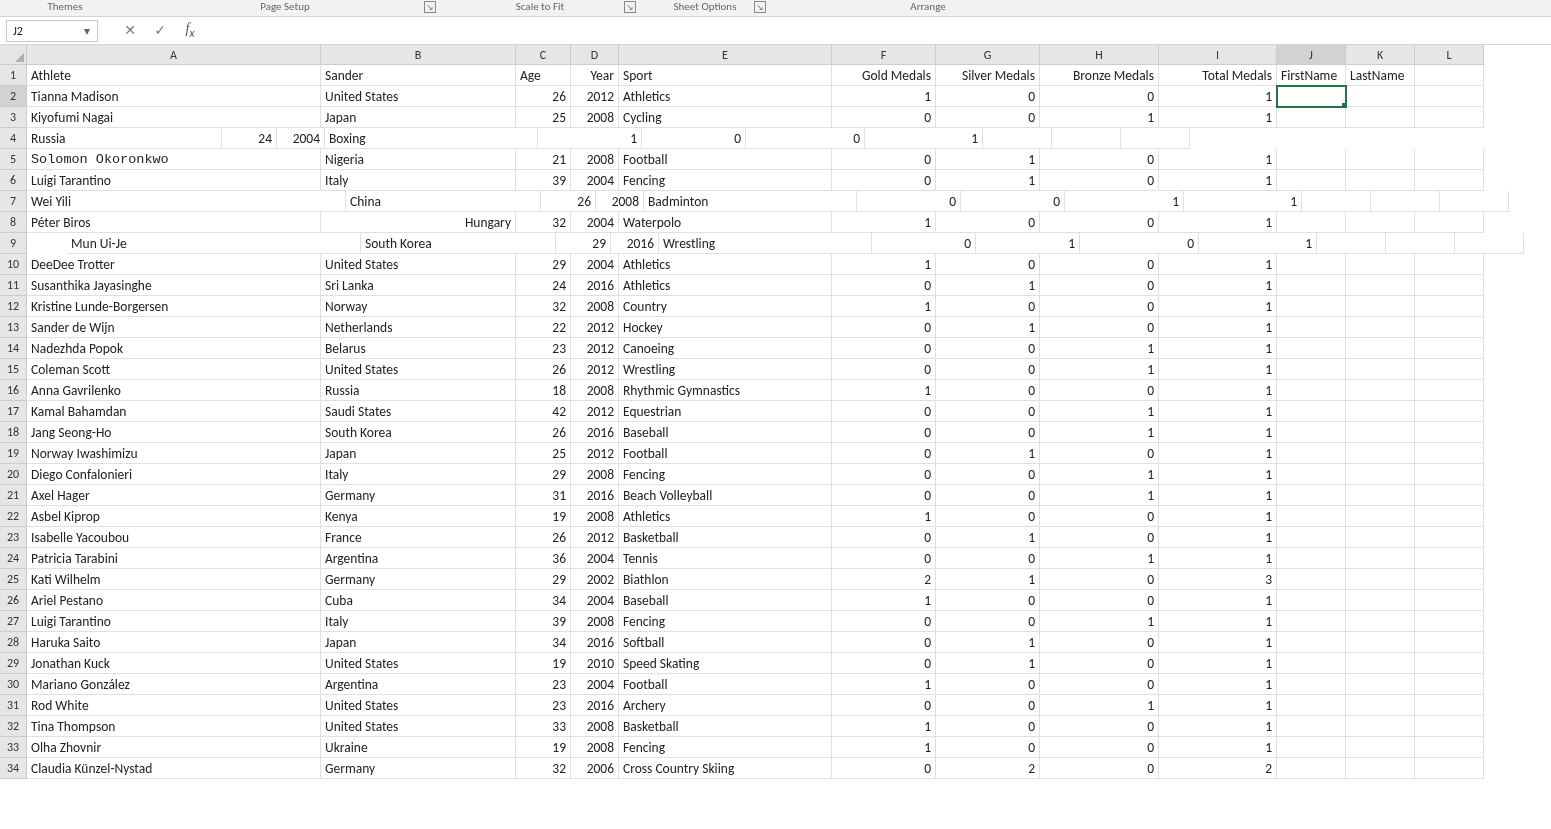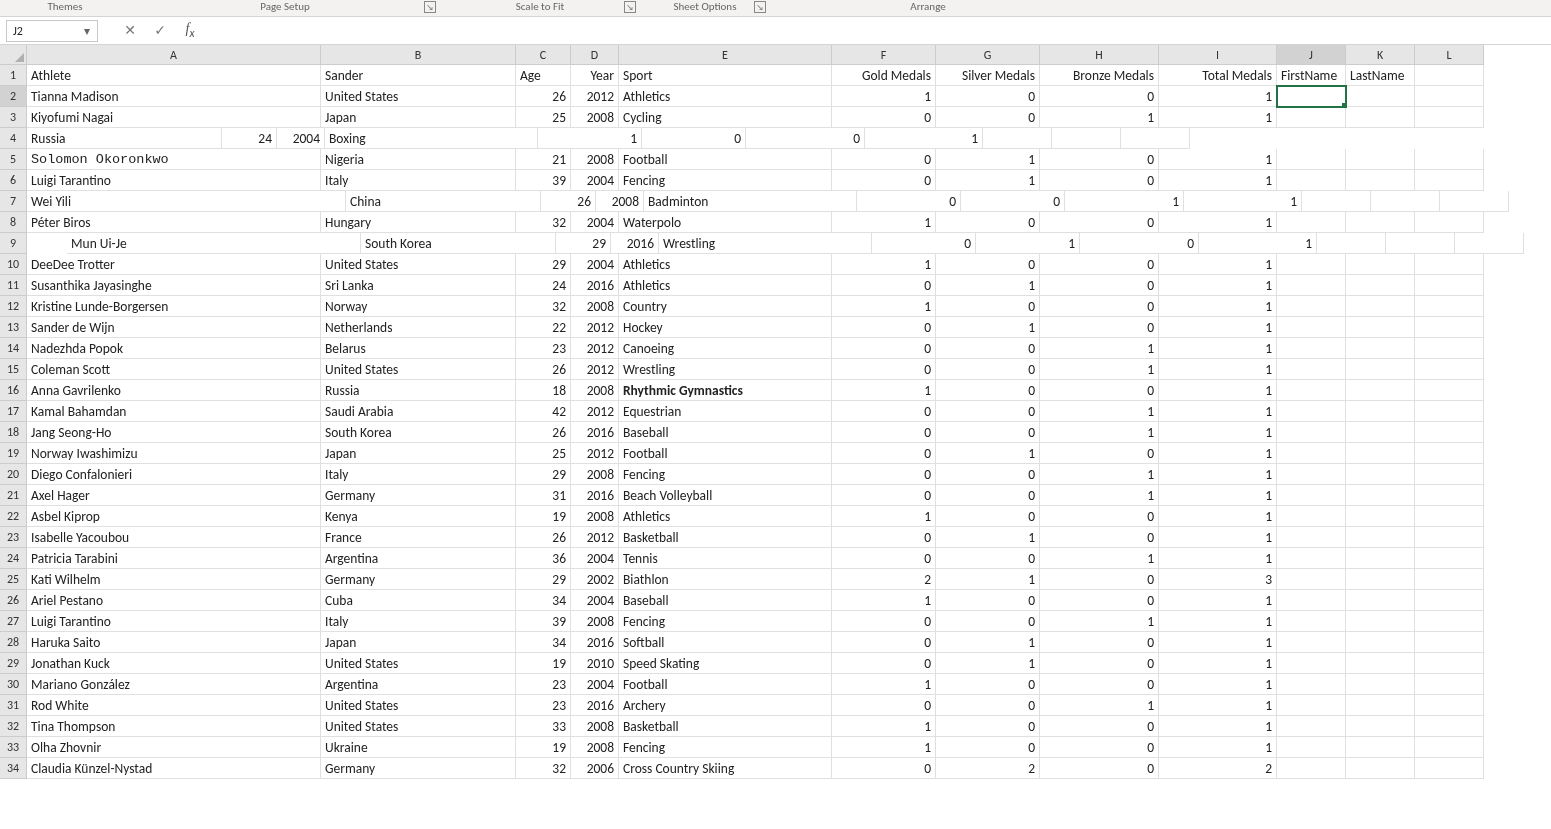--- a/index.html
+++ b/index.html
@@ -233,21 +233,21 @@
       <div class="cell num" style="width: 104px;">0</div>
       <div class="cell num" style="width: 119px;">1</div>
       <div class="cell num" style="width: 118px;">1</div>
       <div class="cell" style="width: 69px;"></div>
       <div class="cell" style="width: 69px;"></div>
       <div class="cell" style="width: 69px;"></div>
     </div>
     <div class="row">
       <div class="row-h">8</div>
       <div class="cell" style="width: 294px;">Péter Biros</div>
-      <div class="cell" style="width: 195px;">Hungary</div>
+      <div class="cell" style="width: 195px; text-align: right;">Hungary</div>
       <div class="cell num" style="width: 55px;">32</div>
       <div class="cell num" style="width: 48px;">2004</div>
       <div class="cell" style="width: 213px;">Waterpolo</div>
       <div class="cell num" style="width: 104px;">1</div>
       <div class="cell num" style="width: 104px;">0</div>
       <div class="cell num" style="width: 119px;">0</div>
       <div class="cell num" style="width: 118px;">1</div>
       <div class="cell" style="width: 69px;"></div>
       <div class="cell" style="width: 69px;"></div>
       <div class="cell" style="width: 69px;"></div>
@@ -356,33 +356,33 @@
       <div class="cell" style="width: 69px;"></div>
       <div class="cell" style="width: 69px;"></div>
       <div class="cell" style="width: 69px;"></div>
     </div>
     <div class="row">
       <div class="row-h">16</div>
       <div class="cell" style="width: 294px;">Anna Gavrilenko</div>
       <div class="cell" style="width: 195px;">Russia</div>
       <div class="cell num" style="width: 55px;">18</div>
       <div class="cell num" style="width: 48px;">2008</div>
-      <div class="cell" style="width: 213px; font-weight: bold;">Rhythmic Gymnastics</div>
+      <div class="cell" style="width: 213px;">Rhythmic Gymnastics</div>
       <div class="cell num" style="width: 104px;">1</div>
       <div class="cell num" style="width: 104px;">0</div>
       <div class="cell num" style="width: 119px;">0</div>
       <div class="cell num" style="width: 118px;">1</div>
       <div class="cell" style="width: 69px;"></div>
       <div class="cell" style="width: 69px;"></div>
       <div class="cell" style="width: 69px;"></div>
     </div>
     <div class="row">
       <div class="row-h">17</div>
       <div class="cell" style="width: 294px;">Kamal Bahamdan</div>
-      <div class="cell" style="width: 195px;">Saudi Arabia</div>
+      <div class="cell" style="width: 195px;">Saudi States</div>
       <div class="cell num" style="width: 55px;">42</div>
       <div class="cell num" style="width: 48px;">2012</div>
       <div class="cell" style="width: 213px;">Equestrian</div>
       <div class="cell num" style="width: 104px;">0</div>
       <div class="cell num" style="width: 104px;">0</div>
       <div class="cell num" style="width: 119px;">1</div>
       <div class="cell num" style="width: 118px;">1</div>
       <div class="cell" style="width: 69px;"></div>
       <div class="cell" style="width: 69px;"></div>
       <div class="cell" style="width: 69px;"></div>

